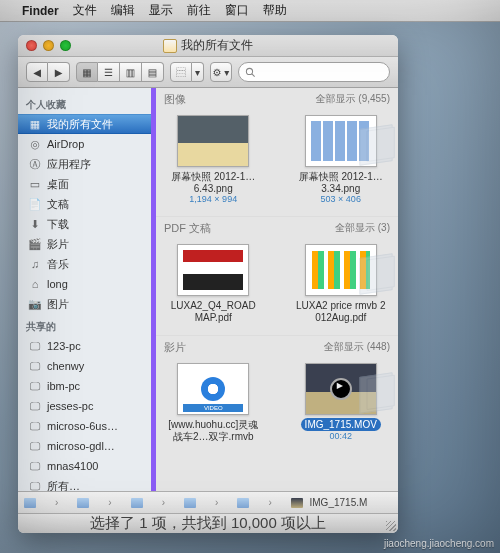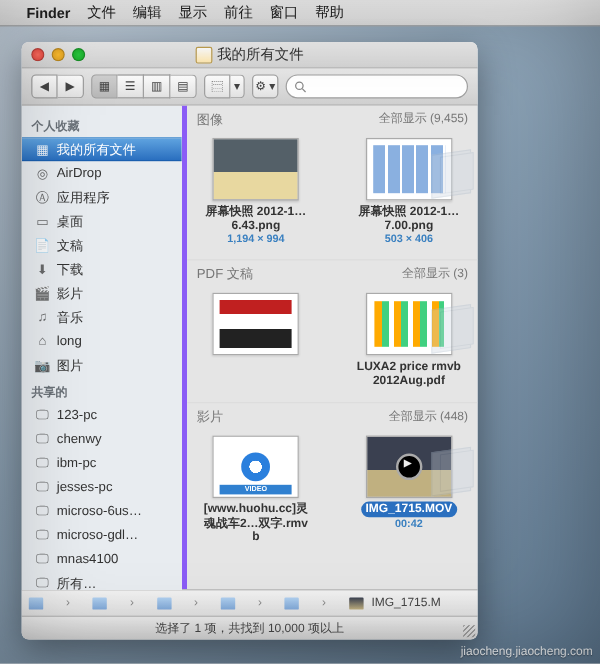--- a/index.html
+++ b/index.html
@@ -41,21 +41,21 @@
   .side-head { font-size: 10px; color: #6a7178; padding: 6px 8px 2px; font-weight: bold; }
   .side-item { display: flex; align-items: center; padding: 2px 6px 2px 10px; gap: 5px; color: #333; font-size: 11px; height: 20px; }
   .side-item.sel { background: linear-gradient(#5fa3e0, #2a6fbf); color: #fff; border-top:1px solid #4a8fd0; border-bottom:1px solid #1a5faf;}
   .side-item .ic { width: 14px; height: 14px; display: flex; align-items: center; justify-content: center; color: inherit; opacity: .7; }
   .side-item.sel .ic { opacity: .9; }
   
   
   .content { flex: 1; background: #e5e5e5; overflow-y: auto; position: relative; }
   .section-head { display: flex; justify-content: space-between; padding: 4px 8px 0px; color: #777; font-size: 11px; }
   .section-head .r { font-size: 10px; }
-  .grid { display: flex; gap: 37px; padding: 8px 12px 10px; position:relative;font-weight:bold; }
+  .grid { display: flex; gap: 37px; padding: 8px 12px 10px; position:relative; }
   .item { width: 110px; text-align: center; font-size: 10px; color: #333; }
   .thumb { width: 72px; height: 52px; margin: 0 auto 4px; background: #ddd; border: 1px solid #aaa; position: relative; box-shadow: 0 1px 2px rgba(0,0,0,.15); }
   .thumb.photo { background: linear-gradient(#546068 55%, #e8d8a0 55%); }
   .thumb.screen { background: #fff; }
   .thumb.screen::after{content:"";position:absolute;inset:5px;background:repeating-linear-gradient(90deg,#8ab0e0 0 10px,#fff 10px 12px);}
   .thumb.pdf1 { background: #fff; } .thumb.pdf1::after{content:"";position:absolute;inset:5px;background: linear-gradient(#c02020 30%, #fff 30% 60%, #222 60%);}
   .thumb.pdf2 { background: #fff; } .thumb.pdf2::after{content:"";position:absolute;inset:6px;background: repeating-linear-gradient(90deg,#ffaa00 0 6px,#40d080 6px 12px,#fff 12px 16px);}
   .thumb.video1 { background:#fff; display:flex;align-items:center;justify-content:center; }
   .thumb.video1::before{content:"";width:24px;height:24px;background:radial-gradient(circle,#fff 30%,#2a7fdd 31%);border-radius:50%;}
   .thumb.video1::after{content:"VIDEO";position:absolute;bottom:2px;left:5px;right:5px;background:#3080d0;color:#fff;font-size:6px;padding:1px;}
@@ -70,21 +70,21 @@
   .side-preview { position:absolute; right:0; width:40px; top:0; bottom:0; }
   .side-preview .stack { position:absolute; width:36px; height:40px; opacity:.35; }
   .side-preview .stack::before,.side-preview .stack::after{content:"";position:absolute;inset:0;background:#ccd5e0;border:1px solid #aab8c8;transform:skewY(-8deg) scale(.92);}
   .side-preview .stack::after{transform:skewY(-8deg) scale(.78) translateX(6px);}
   
   
   .pathbar { height: 22px; background: linear-gradient(#f2f2f2,#e0e0e0); border-top: 1px solid #b0b0b0; display: flex; align-items: center; padding: 0 6px; gap: 18px; font-size: 10px; color: #444; overflow:hidden; }
   .pathbar .pi { display:flex; align-items:center; gap:2px;}
   .pathbar .sep::after{content:"›"; color:#888; margin:0 1px;}
   .pathbar .folder-ic{width:12px;height:10px;background:linear-gradient(#b0d0f0,#80a8d8);border-radius:1px;display:inline-block;}
-  .statusbar { height: 20px; background: linear-gradient(#eaeaea,#cfcfcf); border-top: 1px solid #b0b0b0; display: flex; align-items: center; justify-content: center; font-size: 10px; color: #444; position:relative;}
+  .statusbar { height: 20px; background: linear-gradient(#eaeaea,#cfcfcf); border-top: 1px solid #b0b0b0; display: flex; align-items: center; justify-content: center; font-size: 15px; color: #444; position:relative;}
   .statusbar .resize{position:absolute;right:2px;bottom:2px;width:10px;height:10px;background:repeating-linear-gradient(135deg,#999 0 1px,transparent 1px 3px);}
   
   .watermark { position: absolute; right: 6px; bottom: 4px; font-size: 10px; color: rgba(255,255,255,.85); text-shadow:0 1px 1px rgba(0,0,0,.4);}
   .global-shadow{position:absolute;inset:0;pointer-events:none;box-shadow:inset 0 0 80px rgba(0,0,0,.25);}
 </style>
 </head>
 <body>
 
 <div class="menubar">
   <span class="apple"></span>
@@ -224,35 +224,36 @@
             <span class="r"><span>全部显示</span>&nbsp;<span>(9,455)</span></span>
           </div>
           <div class="grid">
             <div class="item">
               <div class="thumb photo"></div>
               <div class="name">屏幕快照 2012-1…6.43.png</div>
               <div class="meta blue">1,194 × 994</div>
             </div>
             <div class="item">
               <div class="thumb screen"></div>
-              <div class="name">屏幕快照 2012-1…7.00.png</div>
+              <div class="name">屏幕快照 2012-1…3.34.png</div>
               <div class="meta blue">503 × 406</div>
             </div>
             <div class="side-preview">
               <div class="stack" style="top:18px;"></div>
             </div>
           </div>
           <div class="divider"></div>
           <div class="section-head">
             <span>PDF 文稿</span>
             <span class="r"><span>全部显示</span>&nbsp;<span>(3)</span></span>
           </div>
           <div class="grid">
             <div class="item">
               <div class="thumb pdf1"></div>
+              <div class="name">LUXA2_Q4_ROADMAP.pdf</div>
             </div>
             <div class="item">
               <div class="thumb pdf2"></div>
               <div class="name">LUXA2 price rmvb 2012Aug.pdf</div>
             </div>
             <div class="side-preview">
               <div class="stack" style="top:18px;"></div>
             </div>
           </div>
           <div class="divider"></div>

